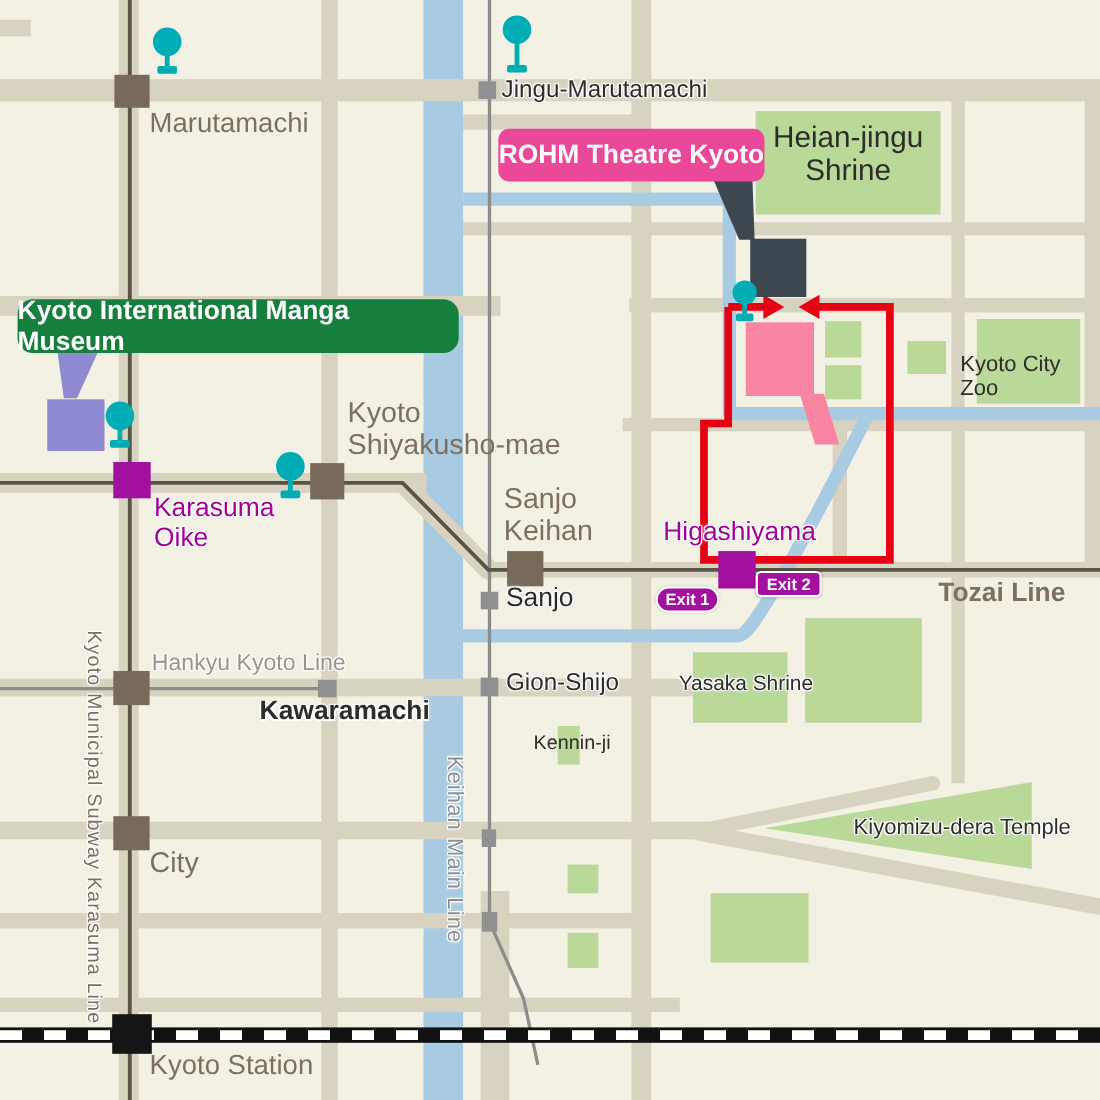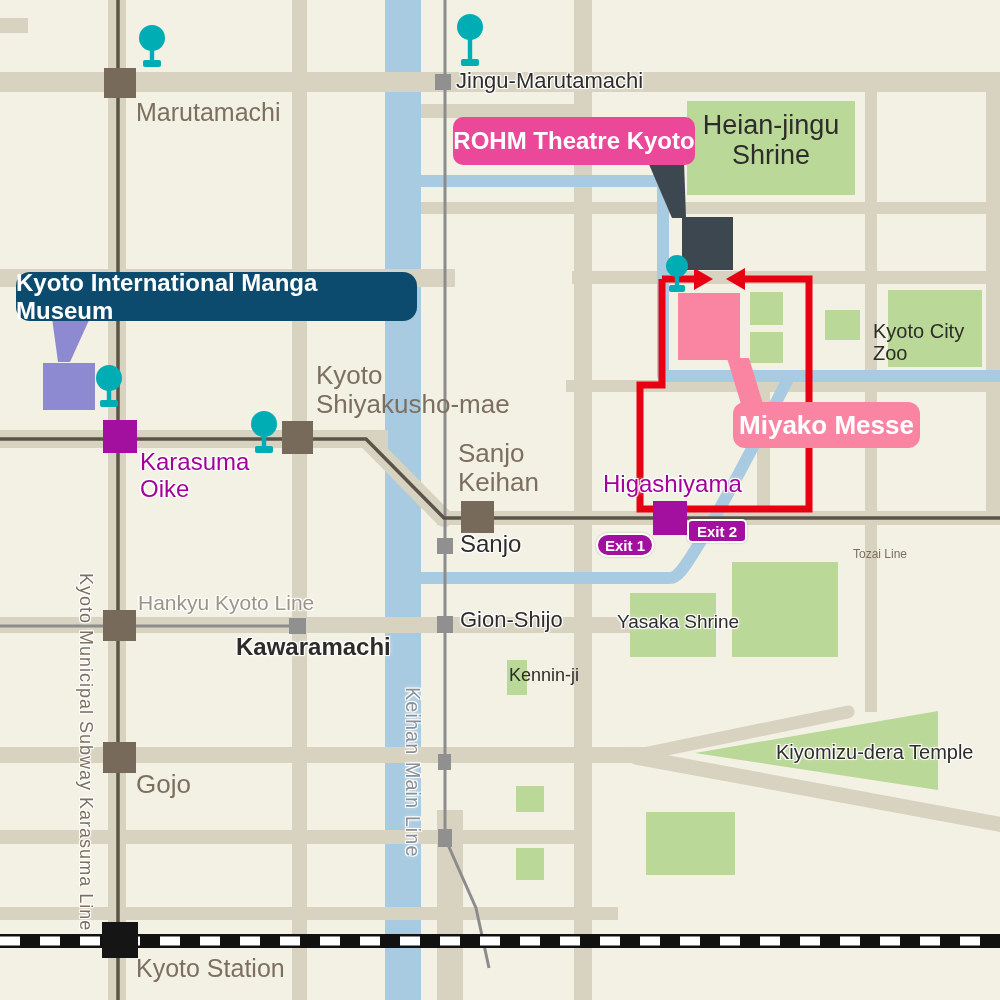--- a/index.html
+++ b/index.html
@@ -161,32 +161,31 @@
 Shrine</div>
   <div class="lbl dark" style="left:873px;top:320px;font-size:20px;">Kyoto City Zoo</div>
   <div class="lbl magenta halo" style="left:140px;top:449px;font-size:24px;">Karasuma
 Oike</div>
   <div class="lbl brown" style="left:316px;top:361px;font-size:26px;">Kyoto
 Shiyakusho-mae</div>
   <div class="lbl brown" style="left:458px;top:439px;font-size:26px;">Sanjo
 Keihan</div>
   <div class="lbl dark halo" style="left:460px;top:531px;font-size:24px;">Sanjo</div>
   <div class="lbl magenta halo" style="left:603px;top:471px;font-size:24px;">Higashiyama</div>
-  <div class="lbl brown" style="left:853px;top:548px;font-size:12px;">Tozai Line</div>
+  <div class="lbl brown" style="left:853px;top:526px;font-size:24px;font-weight:bold;">Tozai Line</div>
   <div class="lbl dark halo" style="left:460px;top:608px;font-size:22px;">Gion-Shijo</div>
   <div class="lbl dark halo" style="left:617px;top:611px;font-size:19px;">Yasaka Shrine</div>
-  <div class="lbl dark" style="left:485px;top:665px;font-size:18px;margin-left:24px;">Kennin-ji</div>
+  <div class="lbl dark" style="left:485px;top:665px;font-size:18px;">Kennin-ji</div>
   <div class="lbl dark halo" style="left:236px;top:634px;font-size:24px;font-weight:600;">Kawaramachi</div>
   <div class="lbl grayline halo" style="left:138px;top:591px;font-size:21px;">Hankyu Kyoto Line</div>
-  <div class="lbl brown" style="left:136px;top:770px;font-size:26px;">Gojo</div>
+  <div class="lbl brown" style="left:136px;top:770px;font-size:26px;">City</div>
   <div class="lbl dark halo" style="left:776px;top:741px;font-size:20px;">Kiyomizu-dera Temple</div>
   <div class="lbl brown" style="left:136px;top:954px;font-size:25px;">Kyoto Station</div>
   <div class="lbl brown vert halo" style="left:76px;top:573px;font-size:18px;letter-spacing:1px;">Kyoto Municipal Subway Karasuma Line</div>
   <div class="lbl vert halo" style="left:402px;top:687px;font-size:20px;color:#8a9096;letter-spacing:1px;">Keihan Main Line</div>
 
   <div class="badge" style="left:453px;top:117px;width:242px;height:48px;background:#ec4899;border-radius:10px;font-size:24px;">ROHM Theatre Kyoto</div>
-  <div class="badge" style="left:16px;top:272px;width:401px;height:49px;background:#0c4a6e;border-radius:14px;font-size:24px;">Kyoto International Manga Museum</div>
-  <div class="badge" style="left:733px;top:402px;width:187px;height:46px;background:#fa85a3;border-radius:12px;font-size:26px;">Miyako Messe</div>
+  <div class="badge" style="left:16px;top:272px;width:401px;height:49px;background:#15803d;border-radius:14px;font-size:24px;">Kyoto International Manga Museum</div>
 
   <div class="exitbtn" style="left:596px;top:533px;width:54px;height:20px;border-radius:12px;">Exit 1</div>
   <div class="exitbtn" style="left:687px;top:519px;width:56px;height:20px;">Exit 2</div>
 
 </div>
 
 </body></html>

